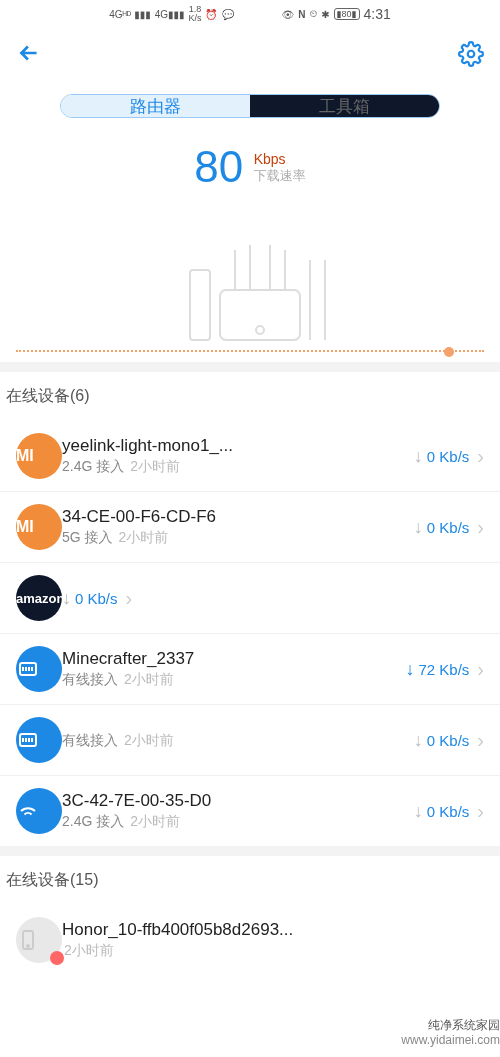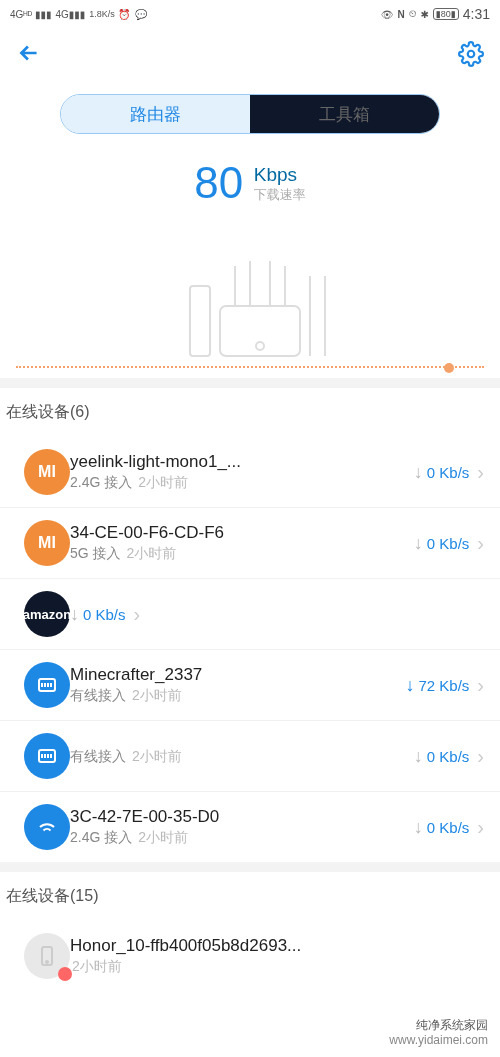--- a/index.html
+++ b/index.html
@@ -1,65 +1,65 @@
 <!DOCTYPE html>
 <html><head>
 <meta charset="utf-8">
 <style>
 * { margin: 0; padding: 0; box-sizing: border-box; font-family: -apple-system, "PingFang SC", "Microsoft YaHei", sans-serif; }
 body { width: 500px; height: 1057px; background: #fff; overflow: hidden; position: relative; }
 
-.status-bar { height: 28px; display: flex; justify-content: space-between; align-items: center; padding: 12px 10px; font-size: 10px; color: #555; gap: 47px; }
+.status-bar { height: 28px; display: flex; justify-content: center; align-items: center; padding: 12px 10px; font-size: 10px; color: #555; gap: 47px; }
 .status-left, .status-right { display: flex; align-items: center; gap: 4px; }
 .status-left span, .status-right span { display: inline-flex; align-items: center; }
-.speed-block { display: flex; flex-direction: row; line-height: 1; font-size: 9px; }
+.speed-block { display: flex; flex-direction: column; line-height: 1; font-size: 9px; }
 
 .nav-bar { height: 56px; display: flex; align-items: center; justify-content: space-between; padding: 0 16px; }
 .back-arrow { color: #1e88e5; font-size: 28px; }
 .nav-title { font-size: 22px; color: #333; font-weight: 400; }
 .gear-icon { color: #1e88e5; }
 
-.seg-control { display: flex; margin: 10px 60px 14px; border: 1px solid #99c9f5; border-radius: 24px; overflow: hidden; height: 40px; }
+.seg-control { display: flex; margin: 10px 60px 14px; border: 1px solid #99c9f5; border-radius: 24px; overflow: hidden; height: 24px; }
 .seg-item { flex: 1; display: flex; align-items: center; justify-content: center; font-size: 17px; }
 .seg-active { background: #e3f1fd; color: #1e88e5; }
 .seg-inactive { background: #0f172a; color: #666; }
 
 .speed-area { text-align: center; padding: 10px 0 0; }
 .speed-num { font-size: 44px; color: #1e88e5; font-weight: 400; display: inline-block; vertical-align: middle; }
 .speed-unit-block { display: inline-block; vertical-align: middle; margin-left: 6px; text-align: left; line-height: 1.2; }
-.speed-unit { font-size: 19px; color: #0369a1; }
+.speed-unit { font-size: 14px; color: #c2410c; }
 .speed-label { font-size: 13px; color: #aaa; }
 
 .chart-area { height: 170px; position: relative; margin: 0 16px; }
 .dotted-base { position: absolute; bottom: 10px; left: 0; right: 0; border-bottom: 2px dotted #f4a26a; }
 .dot-end { position: absolute; bottom: 5px; right: 30px; width: 10px; height: 10px; border-radius: 50%; background: #f4a26a; }
 .router-outline { position: absolute; bottom: 12px; left: 50%; transform: translateX(-50%); width: 200px; height: 120px; }
 .router-outline svg { width: 100%; height: 100%; }
 
 .section-sep { height: 10px; background: #f3f3f3; }
 .section-header { padding: 14px 6px; font-size: 16px; color: #555; background: #fff; }
 
 .device-list { background: #fff; }
 .device-row { display: flex; align-items: center; padding: 12px 16px; border-bottom: 1px solid #f0f0f0; }
 .device-row:last-child { border-bottom: none; }
-.device-icon { width: 46px; height: 46px; border-radius: 50%; display: flex; align-items: center; justify-content: center; flex-shrink: 0; color: #fff; margin-left: 8px; }
+.device-icon { width: 46px; height: 46px; border-radius: 50%; display: flex; align-items: center; justify-content: flex-start; flex-shrink: 0; color: #fff; }
 .icon-orange { background: #f08c3a; }
 .icon-amazon { background: #0f172a; font-size: 13px; font-weight: 600; }
 .icon-blue { background: #1e88e5; }
 .icon-grey { background: #e8e8e8; color: #ccc; position: relative; }
 .device-info { flex: 1; min-width: 0; }
 .device-name { font-size: 17px; color: #222; white-space: nowrap; overflow: hidden; text-overflow: ellipsis; }
 .device-meta { font-size: 14px; color: #888; margin-top: 2px; }
 .device-meta .time { color: #bbb; margin-left: 2px; }
 .device-speed { display: flex; align-items: center; gap: 4px; font-size: 15px; color: #1e88e5; }
 .device-speed .arrow-down { color: #bbb; font-size: 18px; }
 .device-speed.active .arrow-down { color: #1e88e5; }
 .chevron { color: #ccc; margin-left: 8px; font-size: 20px; }
 
-.watermark { position: absolute; right: 12px; bottom: 8px; text-align: right; font-size: 12px; color: #888; line-height: 1.3; }
+.watermark { position: absolute; right: 0; bottom: 8px; text-align: right; font-size: 12px; color: #888; line-height: 1.3; }
 .watermark .top { color: #555; font-weight: 500; }
 </style>
 </head>
 <body>
 
 <div class="status-bar">
   <div class="status-left">
     <span><span>4G</span> ᴴᴰ ▮▮▮</span>
     <span><span>4G</span> ▮▮▮</span>
     <span class="speed-block">

